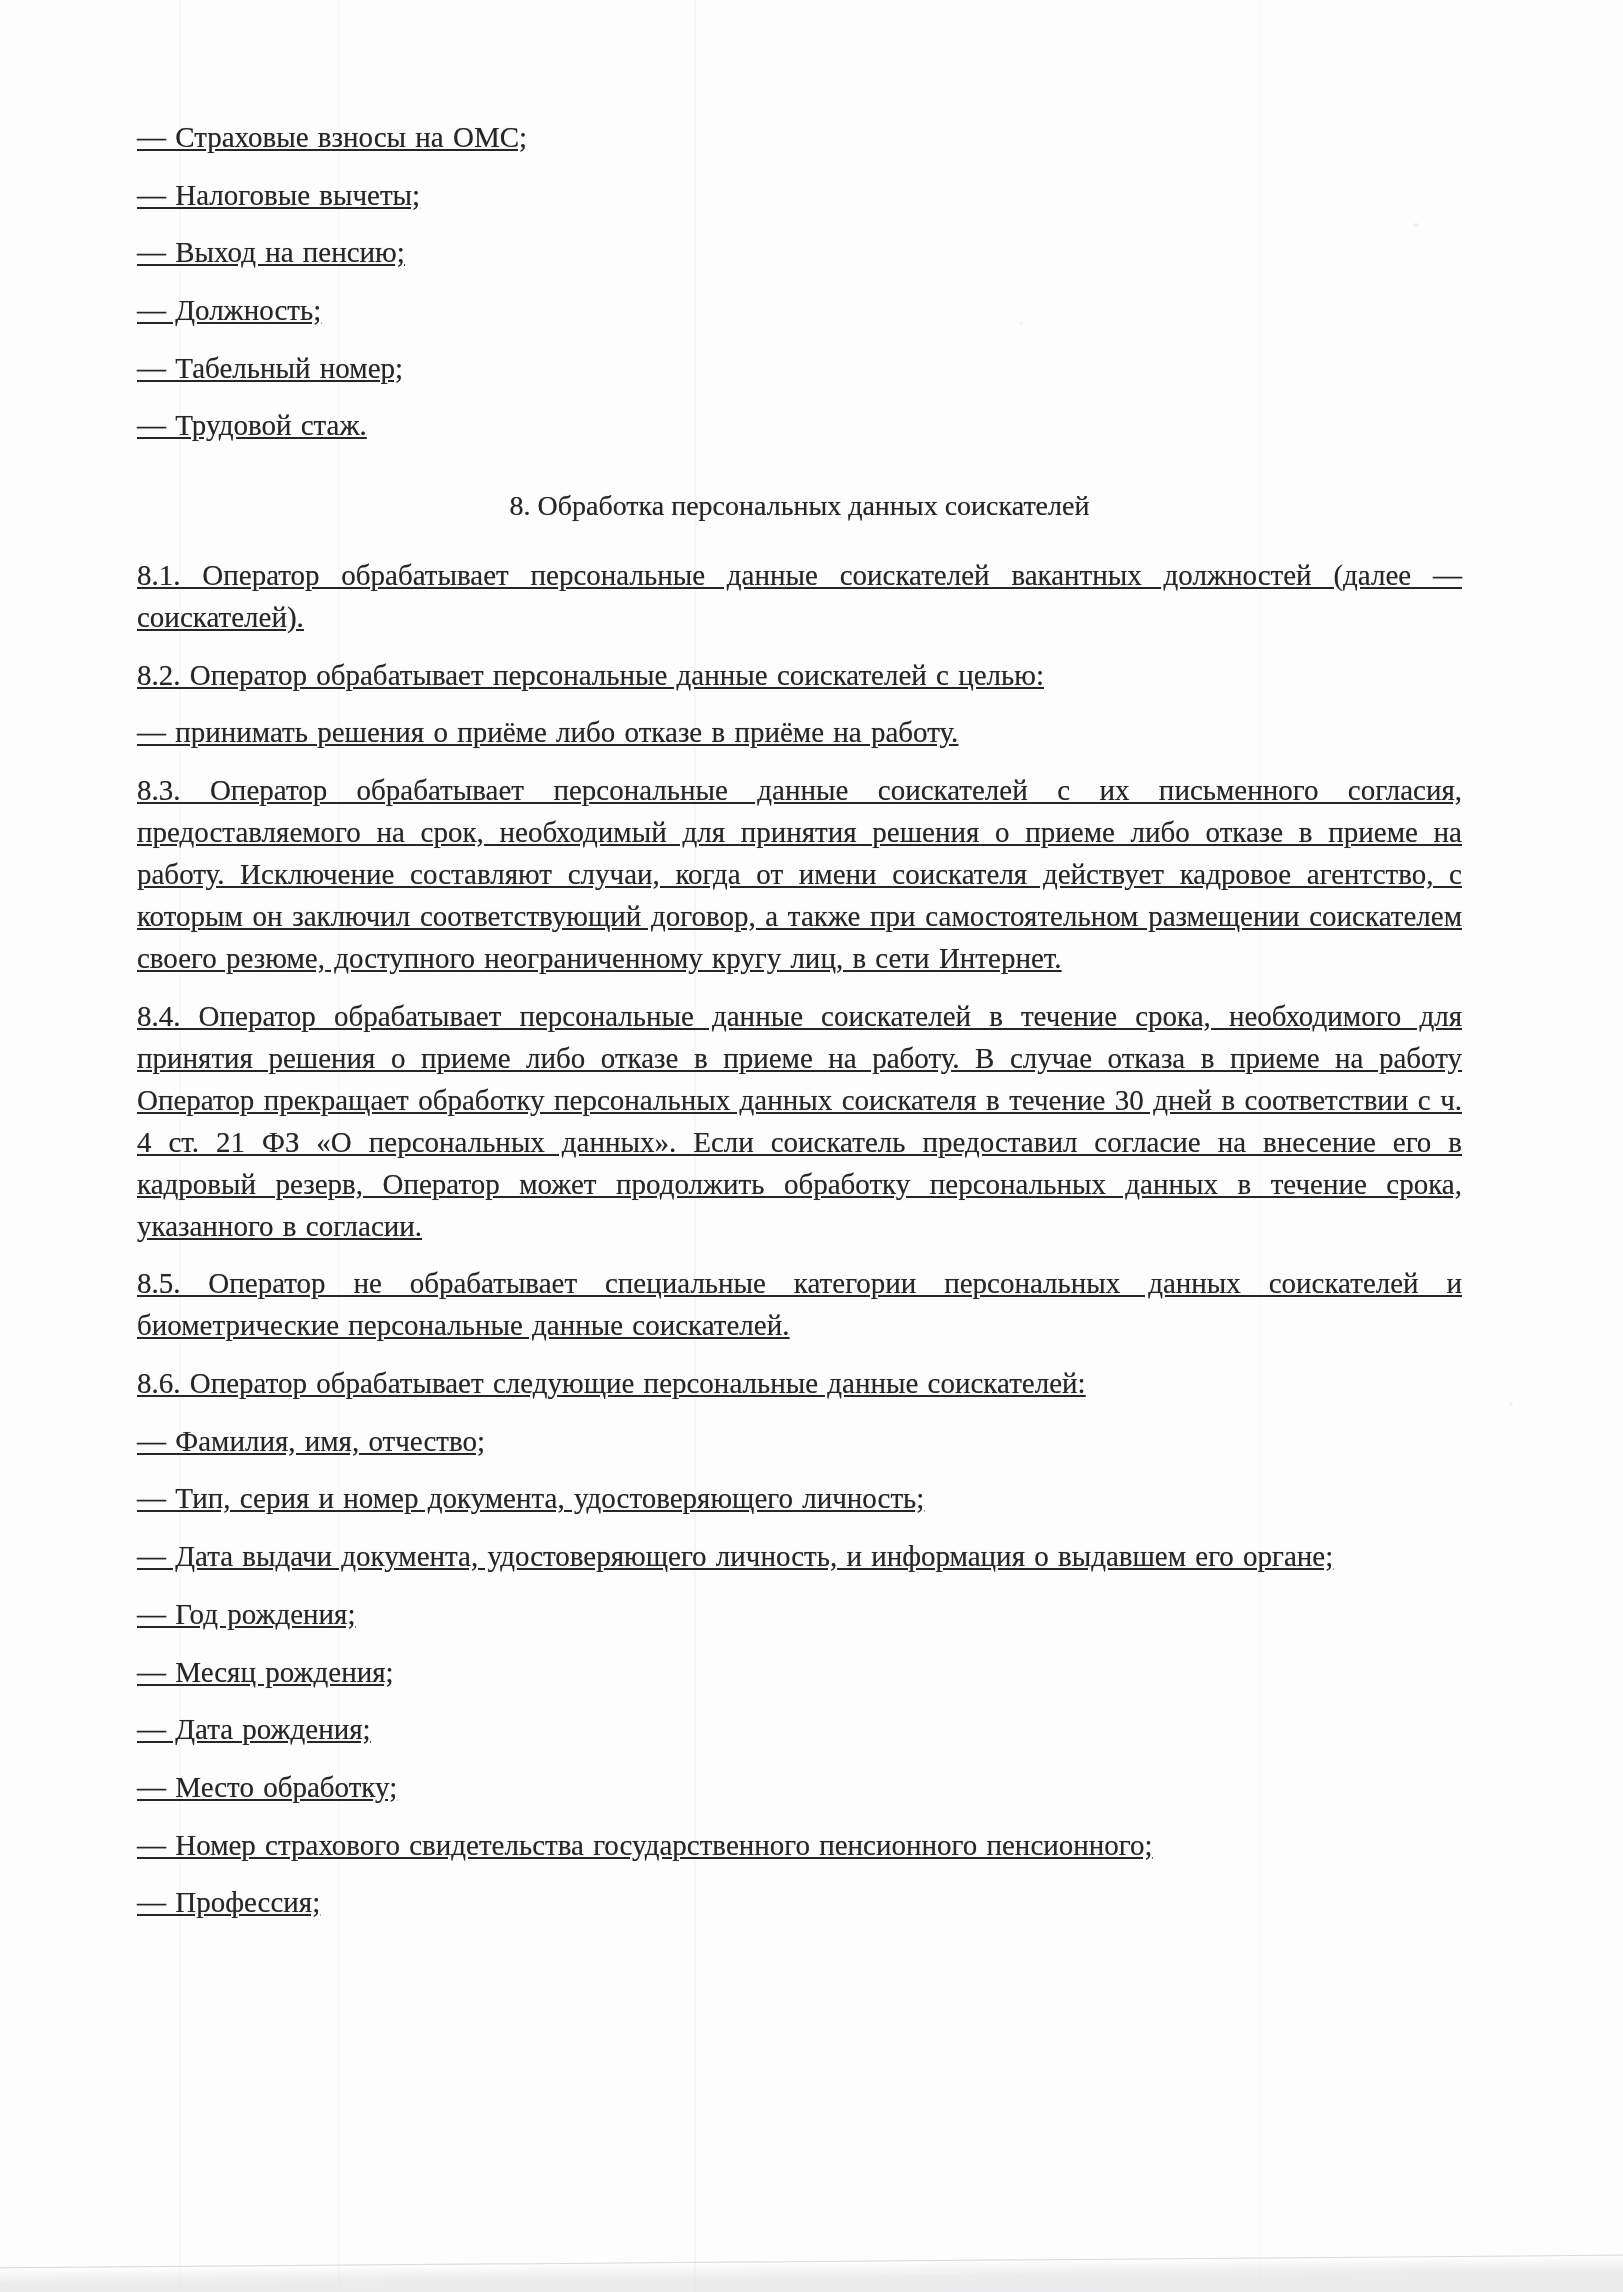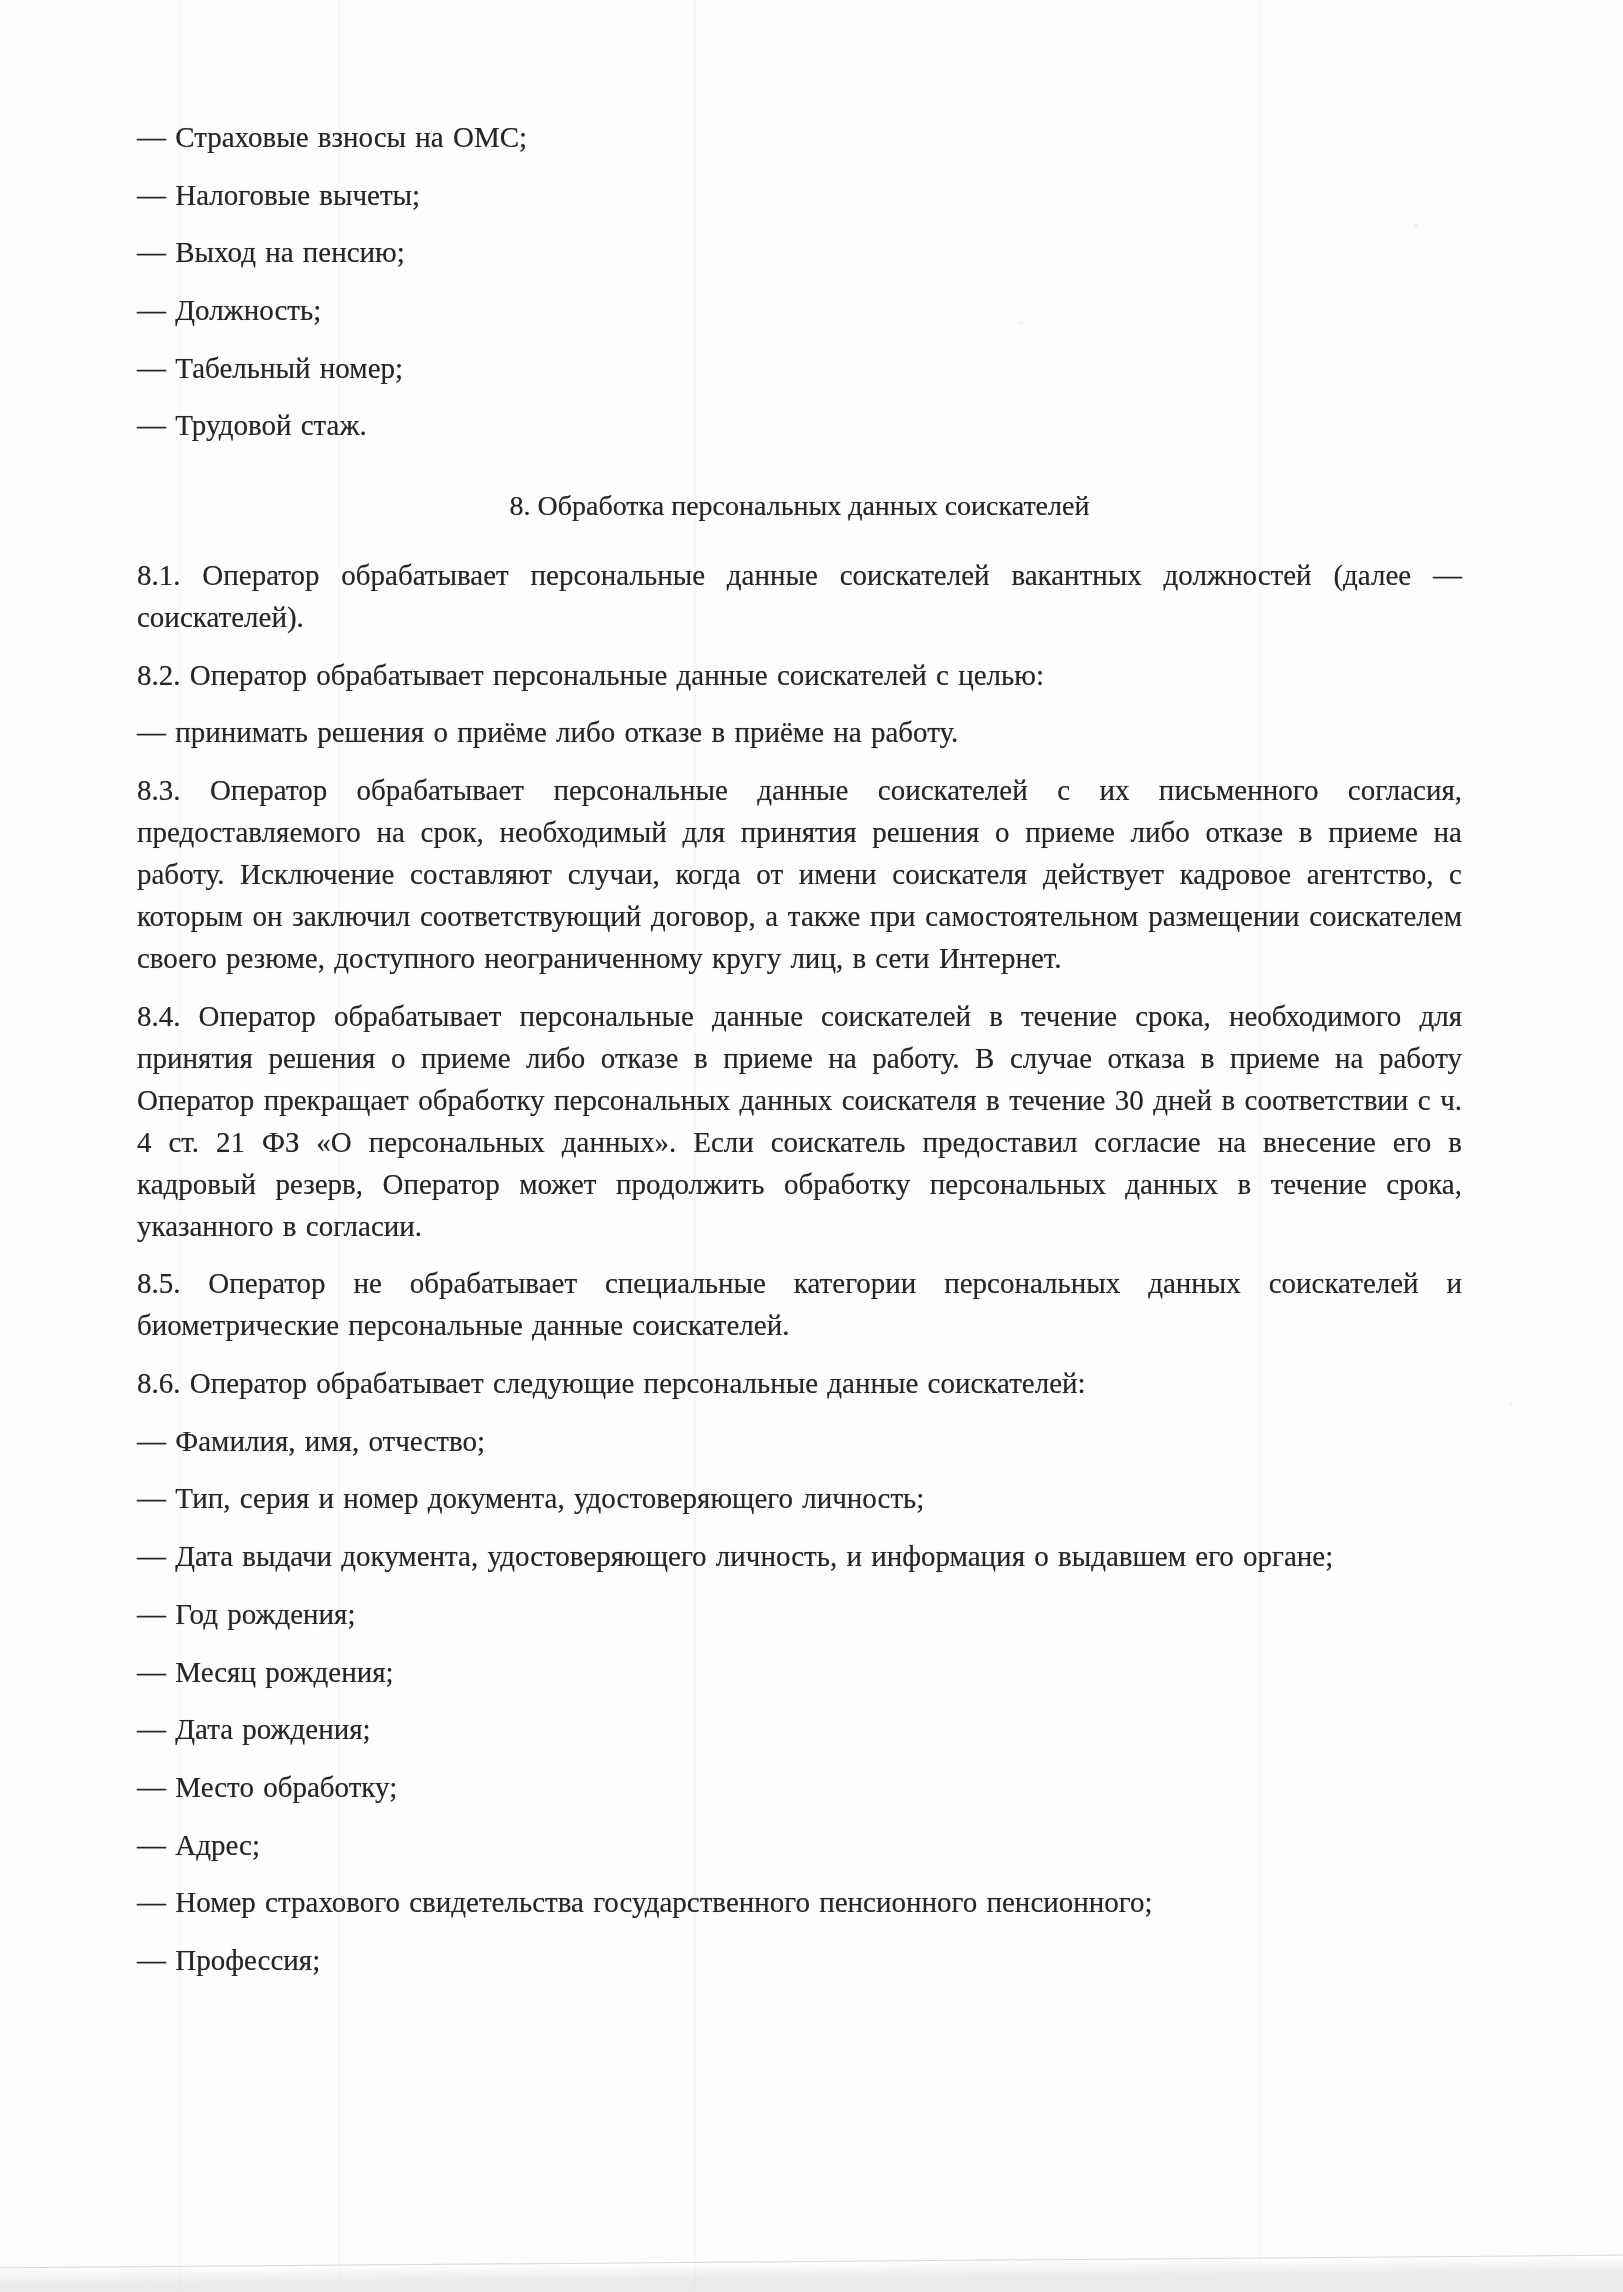--- a/index.html
+++ b/index.html
@@ -28,20 +28,21 @@
     padding: 116px 161px 0 137px;
     box-sizing: border-box;
     color: var(--text-color, #262626);
   }
   .para, .list-item {
     font-size: 29px;
     line-height: 42px;
     margin: 0 0 15.7px 0;
     word-spacing: 2px;
     text-shadow: 0 0 0.7px rgba(50,50,50,0.55);
+    text-decoration: underline;
   }
   .para {
     text-align: justify;
   }
   .para.no-justify {
     text-align: left;
   }
   .heading {
     font-size: 28px;
     line-height: 49px;
@@ -115,20 +116,19 @@
       <div class="para">8.4. Оператор обрабатывает персональные данные соискателей в течение срока, необходимого для принятия решения о приеме либо отказе в приеме на работу. В случае отказа в приеме на работу Оператор прекращает обработку персональных данных соискателя в течение 30 дней в соответствии с ч. 4 ст. 21 ФЗ «О персональных данных». Если соискатель предоставил согласие на внесение его в кадровый резерв, Оператор может продолжить обработку персональных данных в течение срока, указанного в согласии.</div>
       <div class="para">8.5. Оператор не обрабатывает специальные категории персональных данных соискателей и биометрические персональные данные соискателей.</div>
       <div class="para no-justify">8.6. Оператор обрабатывает следующие персональные данные соискателей:</div>
       <div class="list-item">— Фамилия, имя, отчество;</div>
       <div class="list-item">— Тип, серия и номер документа, удостоверяющего личность;</div>
       <div class="para">— Дата выдачи документа, удостоверяющего личность, и информация о выдавшем его органе;</div>
       <div class="list-item">— Год рождения;</div>
       <div class="list-item">— Месяц рождения;</div>
       <div class="list-item">— Дата рождения;</div>
       <div class="list-item">— Место обработку;</div>
-      <div class="list-item">— Адрес;</div>
       <div class="list-item">— Номер страхового свидетельства государственного пенсионного пенсионного;</div>
       <div class="list-item">— Профессия;</div>
     </div>
 
   <div class="scan-shadow"></div>
 </div>
 
 
 </body></html>

